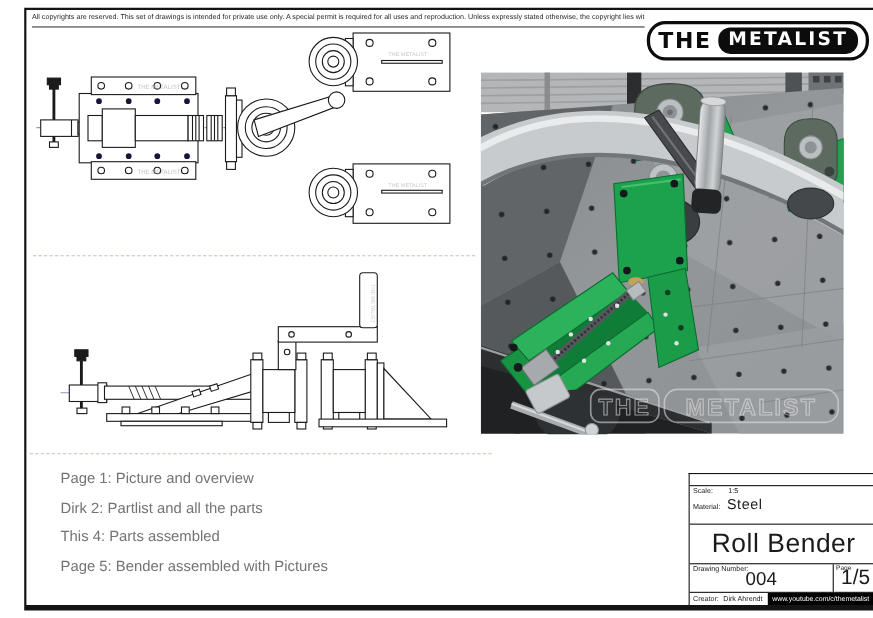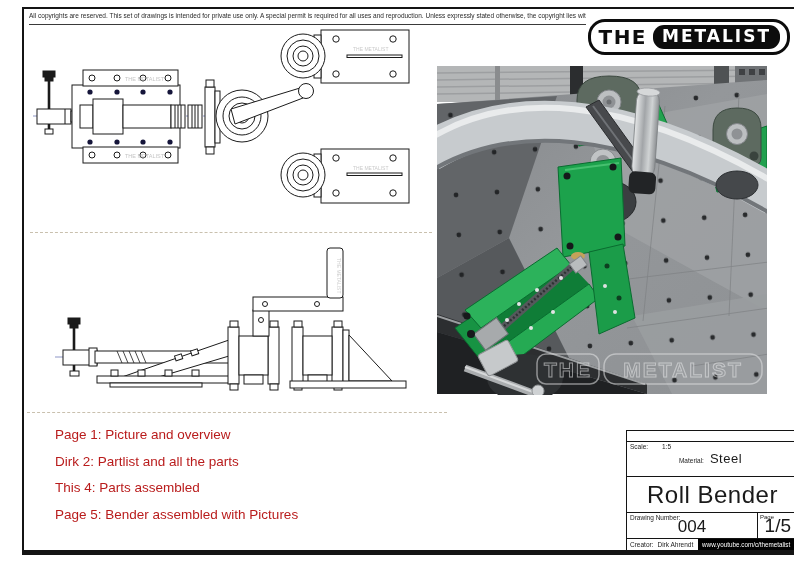--- a/index.html
+++ b/index.html
@@ -35,35 +35,35 @@
   }
   
   .cad-plan{position:absolute;left:1px;top:16px;width:410px;height:205px;}
   .cad-side{position:absolute;left:1px;top:231px;width:410px;height:165px;}
   .dash-sep{position:absolute;border-top:1px dashed #c9c0ae;height:0;}
   .dash1{left:6px;top:223px;width:402px;}
   .dash2{left:3px;top:403px;width:420px;}
   
   .photo{position:absolute;left:413px;top:56px;width:330px;height:330px;overflow:hidden;}
   
-  .pagelist{position:absolute;left:31px;top:418px;font-size:13.5px;color:#b91c1c;}
+  .pagelist{position:absolute;left:31px;top:418px;font-size:13.5px;color:#737373;}
   .pagelist .pl-item{margin-bottom:11.5px;white-space:nowrap;}
   
   .titleblock{
     position:absolute;right:0;bottom:0;width:167px;background:#fff;
     border-left:1.5px solid #141414;border-top:1.5px solid #141414;
     font-size:6.5px;
   }
   .tb-row{border-top:1px solid #141414;position:relative;}
   .tb-row:first-child{border-top:none;}
   .tb-r1{height:10px;}
   .tb-r2{height:32px;padding:1px 3px;}
   .tb-label{font-size:6.5px;color:#222;}
   .tb-scale-line{display:flex;gap:14px;align-items:baseline;}
-  .tb-mat-line{display:flex;gap:6px;align-items:baseline;margin-top:1px;justify-content:center;}
+  .tb-mat-line{display:flex;gap:6px;align-items:baseline;margin-top:1px;}
   .tb-mat-value{font-size:13px;letter-spacing:.5px;}
   .tb-r3{height:35px;display:flex;align-items:center;padding-left:20px;}
   .tb-title{font-size:24px;letter-spacing:.5px;}
   .tb-r4{height:25px;display:flex;}
   .tb-dn{flex:1;position:relative;}
   .tb-dn-label{position:absolute;left:3px;top:1px;}
   .tb-dn-value{position:absolute;left:0;right:0;top:4px;text-align:center;font-size:17px;}
   .tb-page{width:36px;border-left:1px solid #141414;position:relative;}
   .tb-page-label{position:absolute;left:2px;top:1px;font-size:6px;}
   .tb-page-value{position:absolute;right:3px;bottom:1px;font-size:19px;}

